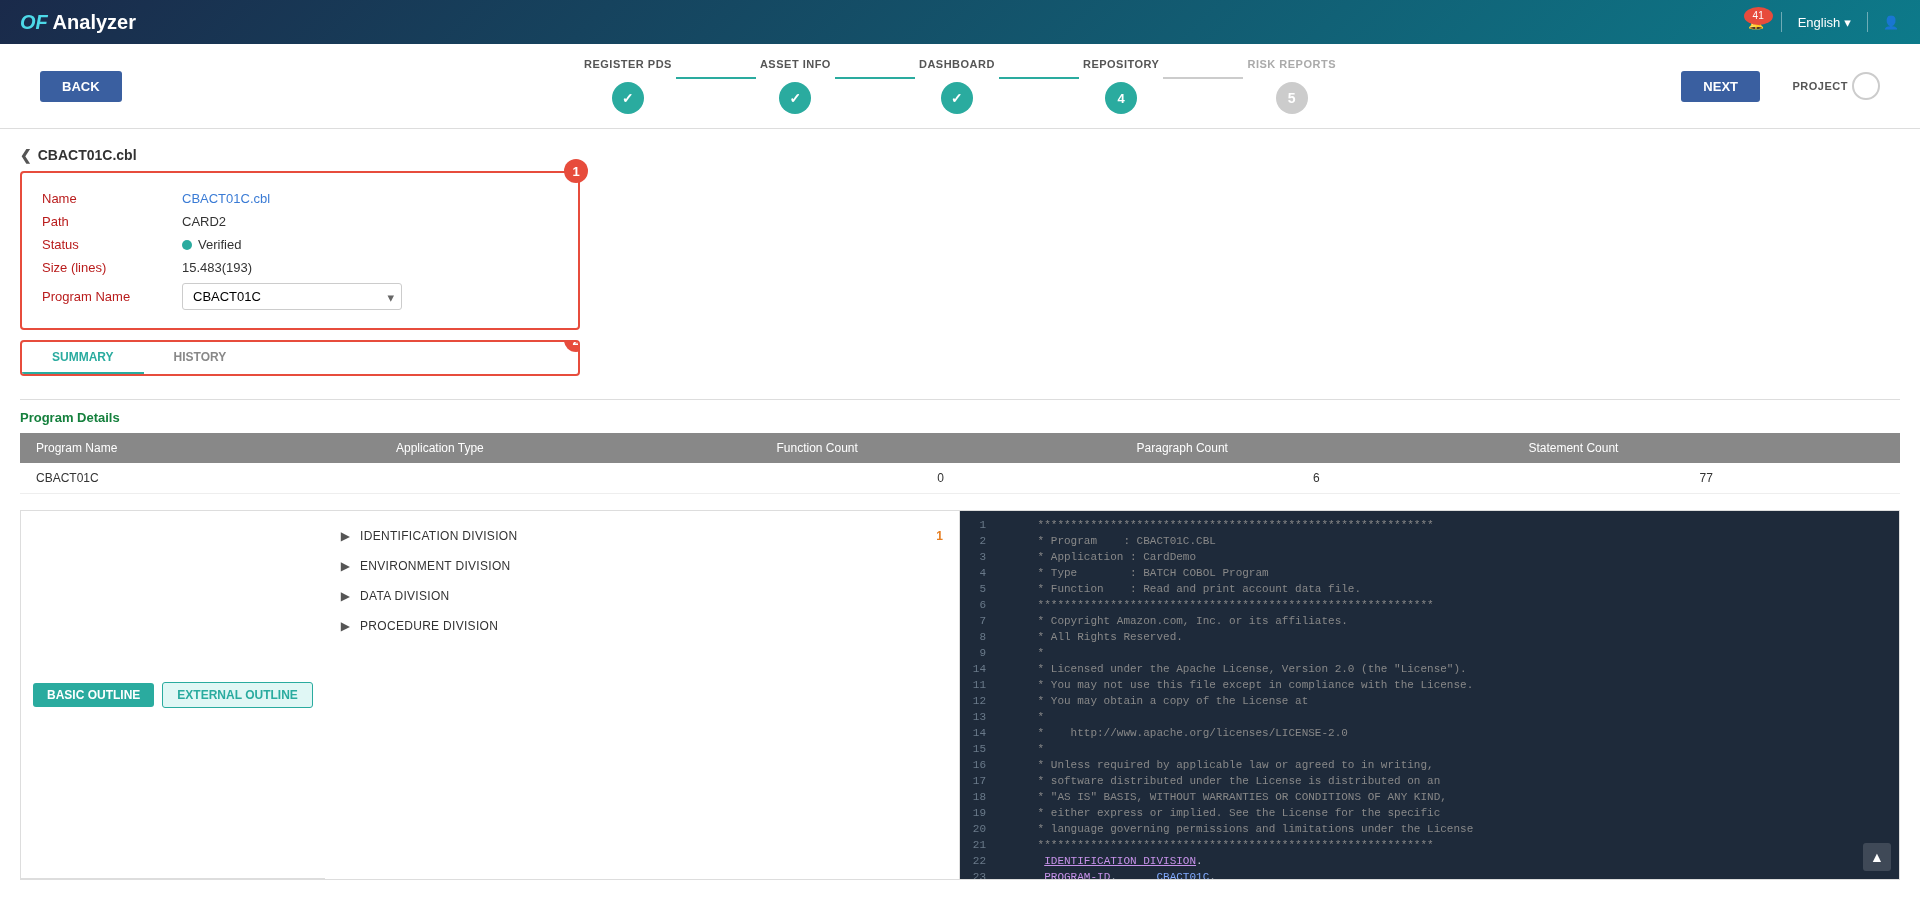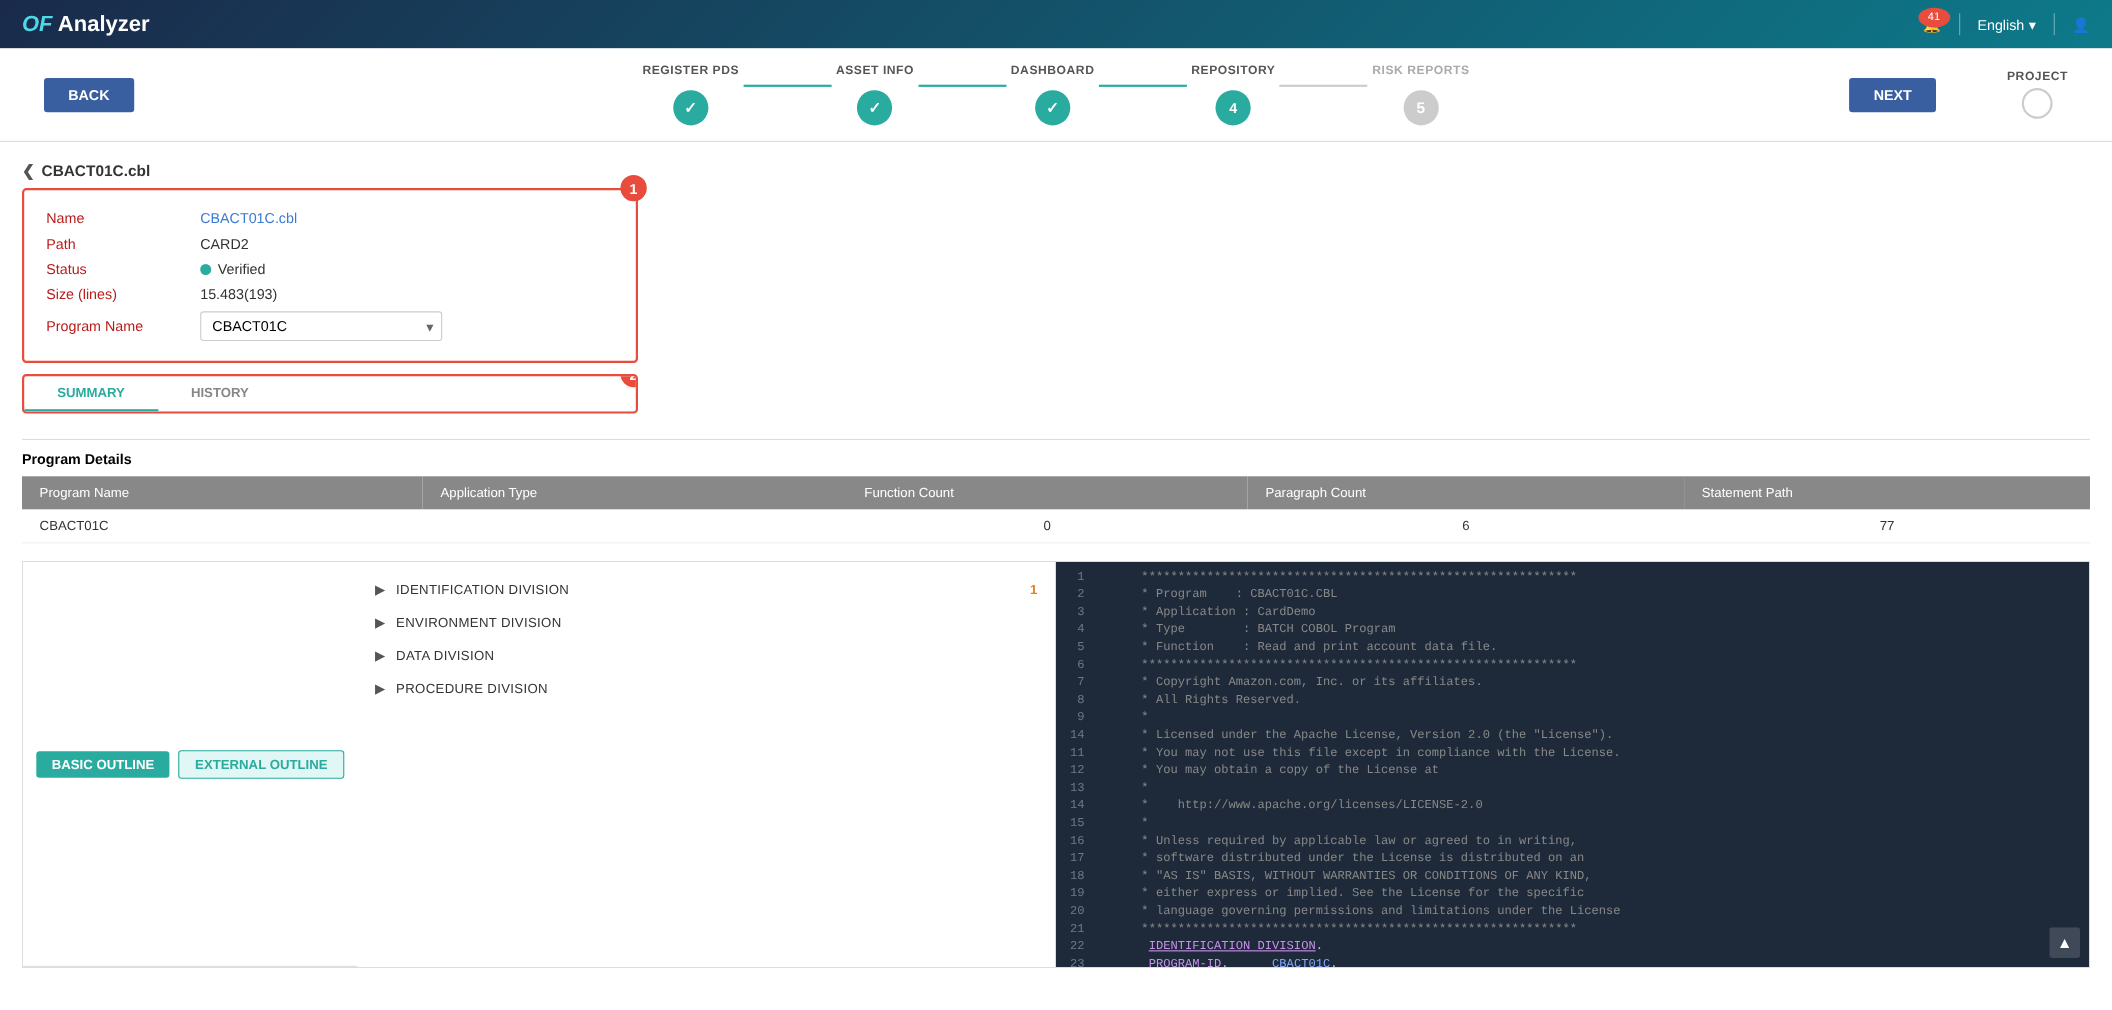--- a/index.html
+++ b/index.html
@@ -146,21 +146,21 @@
       width: 80px;
       height: 2px;
       background: #ccc;
       margin: 0 4px;
       margin-top: -16px;
     }
     .step-line.completed { background: #2aab9f; }
 
     .project-step {
       display: flex;
-      flex-direction: column;
+      flex-direction: row;
       align-items: center;
       gap: 4px;
       position: absolute;
       right: 40px;
     }
     .project-label {
       font-size: 11px;
       font-weight: bold;
       color: #555;
       letter-spacing: 0.5px;
@@ -317,21 +317,21 @@
       border-bottom: 2px solid transparent;
     }
 
     
     .program-details-section {
       margin-top: 10px;
     }
     .section-title {
       font-size: 13px;
       font-weight: bold;
-      color: #000000;
+      color: #15803d;
       margin-bottom: 8px;
     }
     .details-table {
       width: 100%;
       border-collapse: collapse;
     }
     .details-table th {
       background: #888;
       color: white;
       padding: 8px 16px;
@@ -592,21 +592,21 @@
 
   <div class="program-details-section">
     <div class="section-title">Program Details</div>
     <table class="details-table">
       <thead>
         <tr>
           <th>Program Name</th>
           <th>Application Type</th>
           <th>Function Count</th>
           <th>Paragraph Count</th>
-          <th>Statement Path</th>
+          <th>Statement Count</th>
         </tr>
       </thead>
       <tbody id="program-details-tbody">
       <tr>
     <td>CBACT01C</td>
     <td></td>
     <td style="text-align:center">0</td>
     <td style="text-align:center">6</td>
     <td style="text-align:center">77</td>
   </tr>

